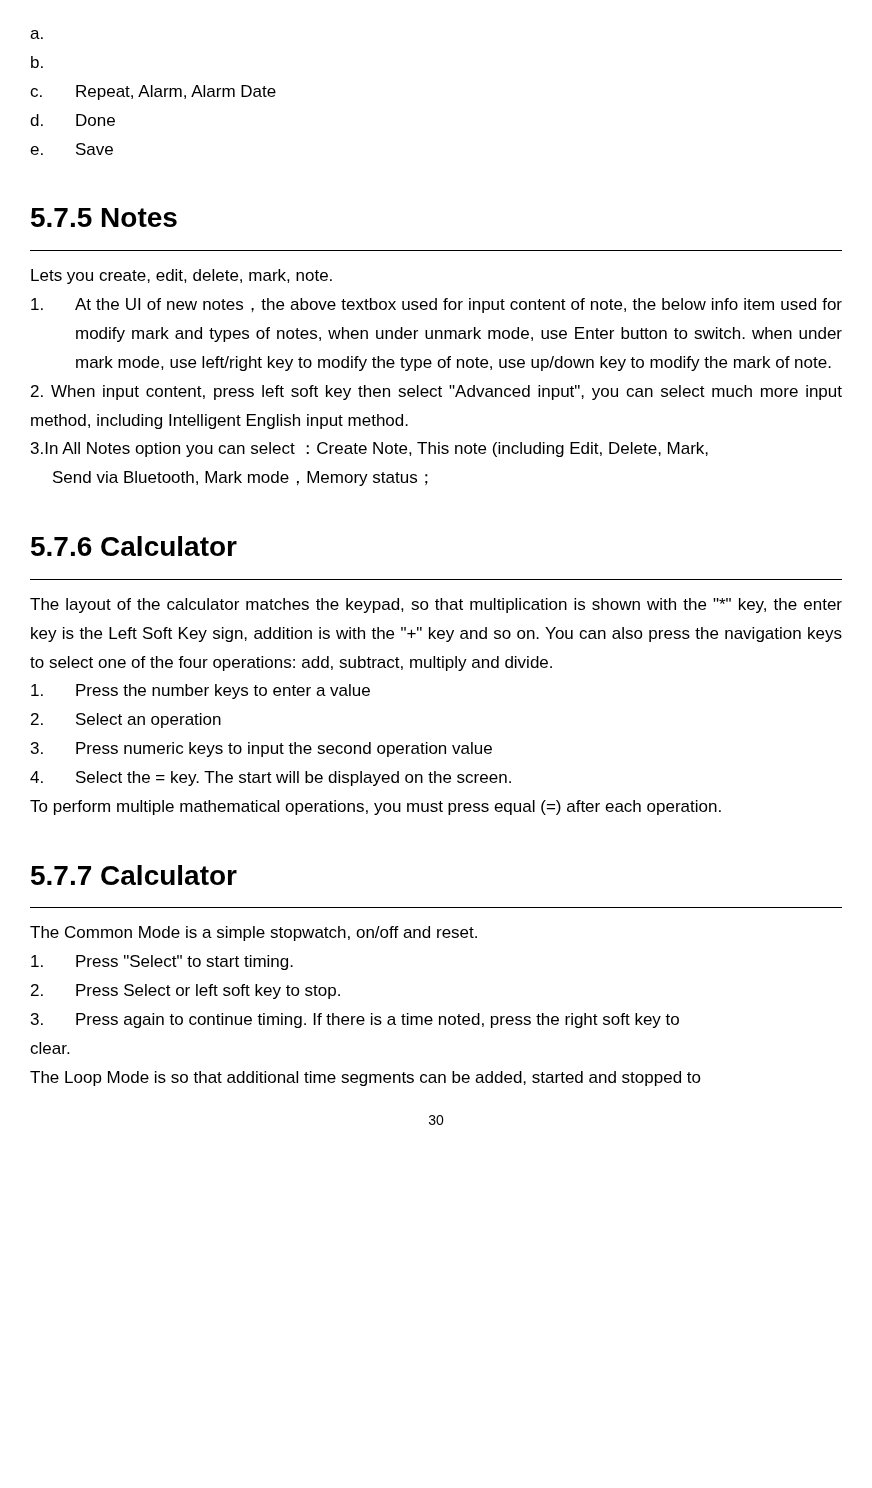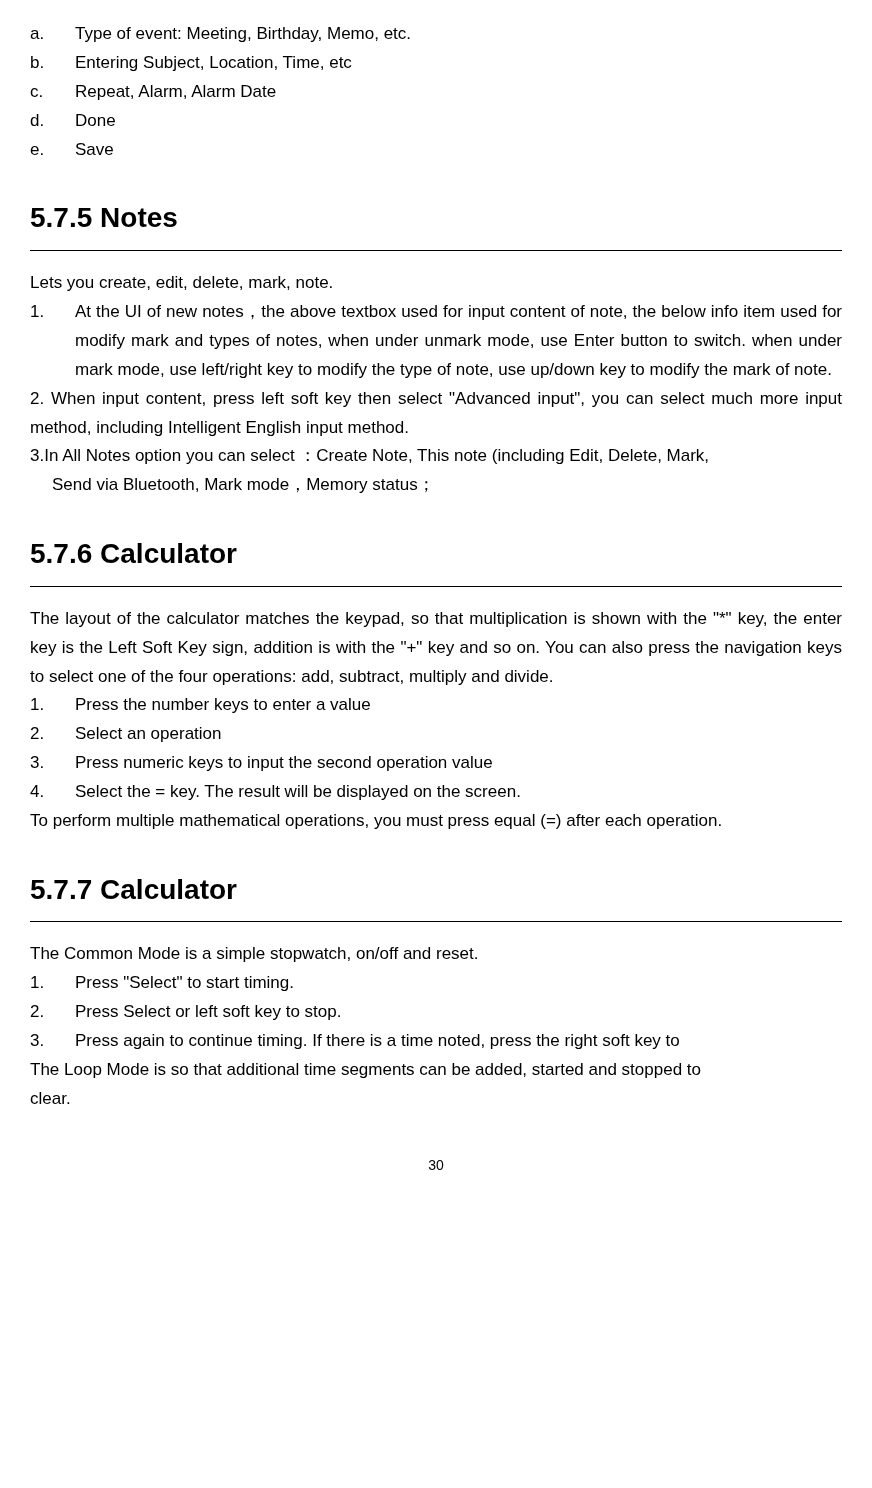--- a/index.html
+++ b/index.html
@@ -33,45 +33,43 @@
       flex: 1;
     }
     h2.section {
       font-size: 28px;
       font-weight: bold;
       margin: 30px 0 0 0;
       padding-bottom: 8px;
       border-bottom: 1.5px solid #000;
     }
     .section-body {
-      margin-top: 18px;
+      margin-top: 11px;
     }
     .justify {
       text-align: justify;
     }
     .page-num {
       text-align: center;
       font-size: 14px;
-      margin-top: 40px;
+      margin-top: 16px;
     }
     .flush {
       text-align: justify;
     }
   </style>
 </head>
 <body>
 
 <div>
   <div class="ol-alpha-item">
     <span class="marker">a.</span>
-    <span>Type of event: Meeting, Birthday, Memo, etc.</span>
   </div>
   <div class="ol-alpha-item">
     <span class="marker">b.</span>
-    <span>Entering Subject, Location, Time, etc</span>
   </div>
   <div class="ol-alpha-item">
     <span class="marker">c.</span>
     <span>Repeat, Alarm, Alarm Date</span>
   </div>
   <div class="ol-alpha-item">
     <span class="marker">d.</span>
     <span>Done</span>
   </div>
   <div class="ol-alpha-item">
@@ -102,37 +100,37 @@
   <div class="ol-num-item">
     <span class="marker">2.</span>
     <span class="content">Select an operation</span>
   </div>
   <div class="ol-num-item">
     <span class="marker">3.</span>
     <span class="content">Press numeric keys to input the second operation value</span>
   </div>
   <div class="ol-num-item">
     <span class="marker">4.</span>
-    <span class="content">Select the = key. The result will be displayed on the screen.</span>
+    <span class="content">Select the = key. The start will be displayed on the screen.</span>
   </div>
   <div class="justify">To perform multiple mathematical operations, you must press equal (=) after each operation.</div>
 </div>
 
 <h2 class="section">5.7.7 Calculator</h2>
 <div class="section-body">
   <div>The Common Mode is a simple stopwatch, on/off and reset.</div>
   <div class="ol-num-item">
     <span class="marker">1.</span>
     <span class="content">Press "Select" to start timing.</span>
   </div>
   <div class="ol-num-item">
     <span class="marker">2.</span>
     <span class="content">Press Select or left soft key to stop.</span>
   </div>
   <div class="ol-num-item">
     <span class="marker">3.</span>
     <span class="content justify">Press again to continue timing.  If there is a time noted, press the right soft key to</span>
   </div>
+  <div>clear.</div>
   <div>The Loop Mode is so that additional time segments can be added, started and stopped to</div>
-  <div>clear.</div>
 </div>
 
 <div class="page-num">30</div>
 
 </body></html>

